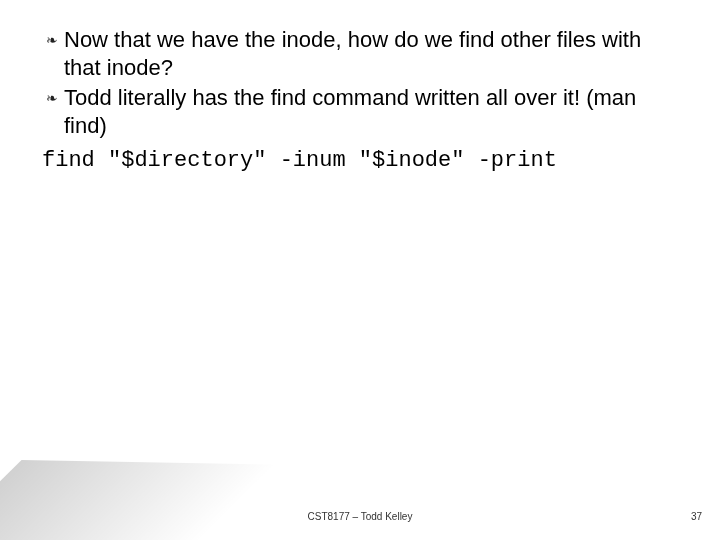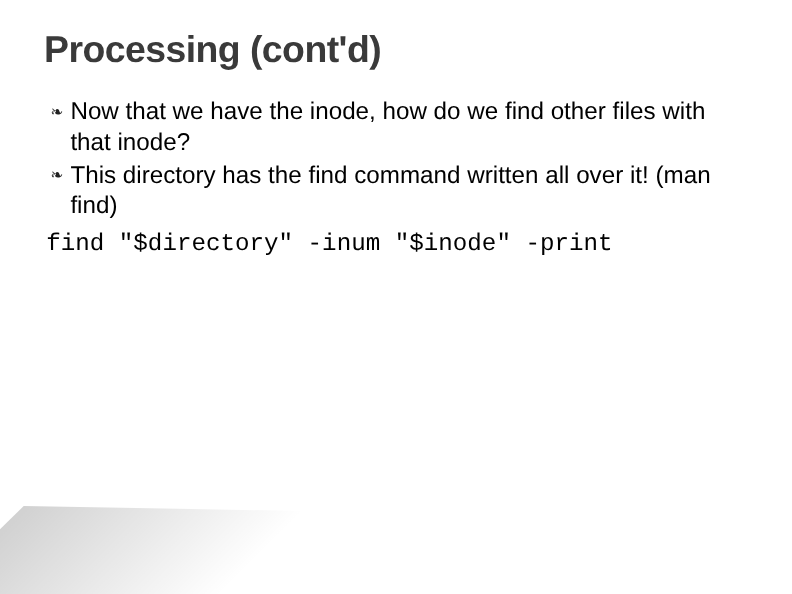--- a/index.html
+++ b/index.html
@@ -14,32 +14,35 @@
   .command { font-family: "Courier New", Courier, monospace; font-size: 22px; margin-top: 6px; margin-left: -4px; }
   .footer { position: absolute; bottom: 18px; left: 0; width: 100%; }
   .footer-center { text-align: center; font-size: 10px; color: #333; }
   .page-num { position: absolute; right: 18px; bottom: 0; font-size: 10px; color: #333; }
   .wedge { position: absolute; left: -70px; bottom: -10px; width: 260px; height: 90px; background: linear-gradient(90deg, rgba(0,0,0,0.18), rgba(0,0,0,0)); transform: skewX(-45deg) rotate(1deg); transform-origin: bottom left; pointer-events: none; }
 </style>
 </head>
 <body>
 
 <div class="slide">
-  <h1 class="title">Processing (cont'd)</h1>
 
   <div class="content">
 
     <div class="bullet">
       <div class="marker">❧</div>
       <div class="btext">Now that we have the inode, how do we find other files with that inode?</div>
     </div>
 
     <div class="bullet">
       <div class="marker">❧</div>
-      <div class="btext"><span>This directory has the </span><span class="mono">find</span><span> command written all over it!  (</span><span class="mono">man find</span><span>)</span></div>
+      <div class="btext"><span>Todd literally has the </span><span class="mono">find</span><span> command written all over it!  (</span><span class="mono">man find</span><span>)</span></div>
     </div>
 
     <div class="command">find "$directory" -inum "$inode" -print</div>
   </div>
 
   <div class="wedge"></div>
 
+  <div class="footer">
+    <div class="footer-center">CST8177 – Todd Kelley</div>
+    <div class="page-num">37</div>
+  </div>
 </div>
 
 </body></html>

